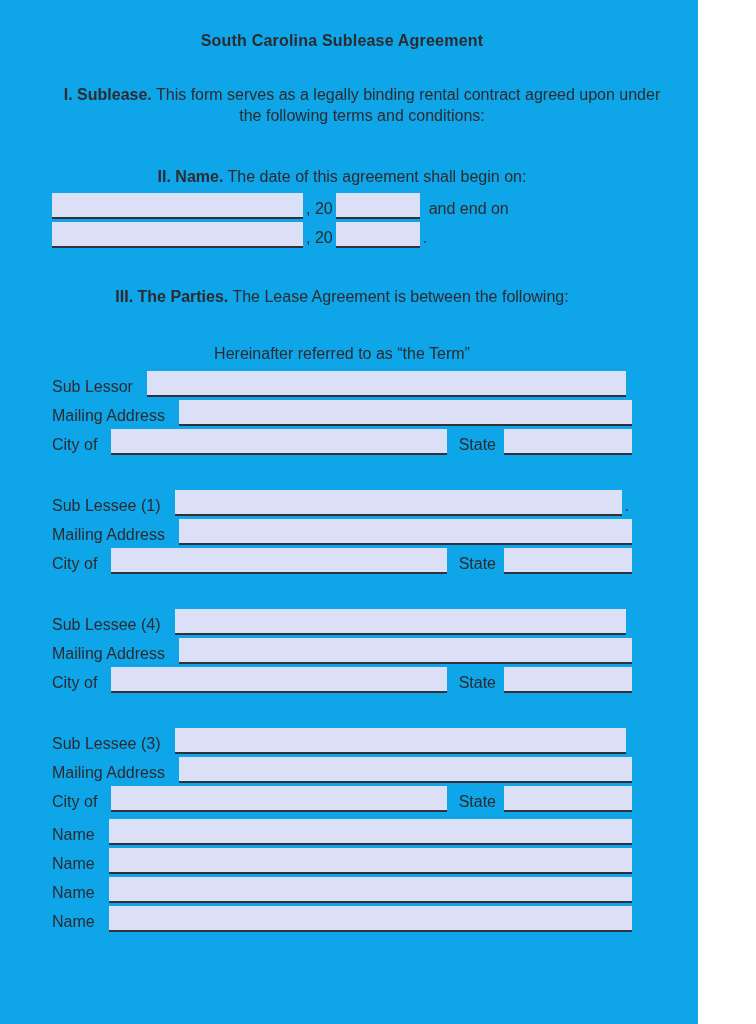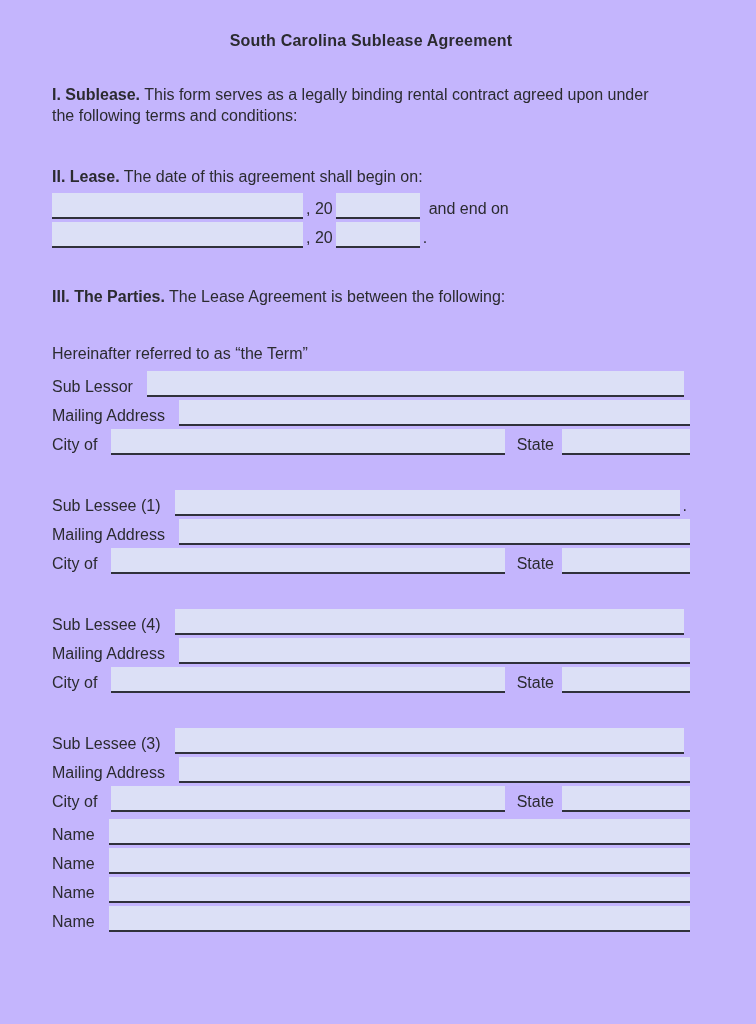--- a/index.html
+++ b/index.html
@@ -1,39 +1,39 @@
 <!DOCTYPE html>
 <html><head>
 <meta charset="utf-8">
 <style>
   html, body { margin: 0; padding: 0; background: #ffffff; }
 
   .page {
     position: relative;
-    width: 756px;
+    width: 698px;
     height: 1024px;
     box-sizing: border-box;
-    background: #c4b5fd;
+    background: #0ea5e9;
     padding: 31px 66px 0 52px;
     font-family: "Liberation Sans", sans-serif;
     font-size: 16px;
     color: #2b2b30;
     overflow: hidden;
   }
 
   .title {
     margin: 0;
     font-size: 16px;
     font-weight: 700;
     line-height: 19px;
     text-align: center;
     letter-spacing: 0.2px;
   }
 
-  .para { margin: 0; line-height: 21px; }
+  .para { margin: 0; line-height: 21px; text-align: center; }
   .para b { font-weight: 700; }
 
   .s1 { margin-top: 34px; width: 620px; }
   .s2 { margin-top: 40px; }
   .note { margin-top: 36px; }
   .s3 { margin-top: 38px; }
   .childhead { margin-top: 34px; }
 
   .row {
     display: flex;
@@ -77,21 +77,21 @@
 </style>
 </head>
 <body>
 
 <div class="page">
 
   <h1 class="title">South Carolina Sublease Agreement</h1>
 
   <p class="para s1"><b>I. Sublease.</b> <span>This form serves as a legally binding rental contract agreed upon under the following terms and conditions:</span></p>
 
-  <p class="para s2"><b>II. Lease.</b> <span>The date of this agreement shall begin on:</span></p>
+  <p class="para s2"><b>II. Name.</b> <span>The date of this agreement shall begin on:</span></p>
 
   <div class="term-rows">
     <div class="row">
       <span class="field fixed w-date"></span>
       <span class="glue">, 20</span>
       <span class="field fixed w-year"></span>
       <span class="glue suffix">and end on</span>
     </div>
     <div class="row">
       <span class="field fixed w-date"></span>

